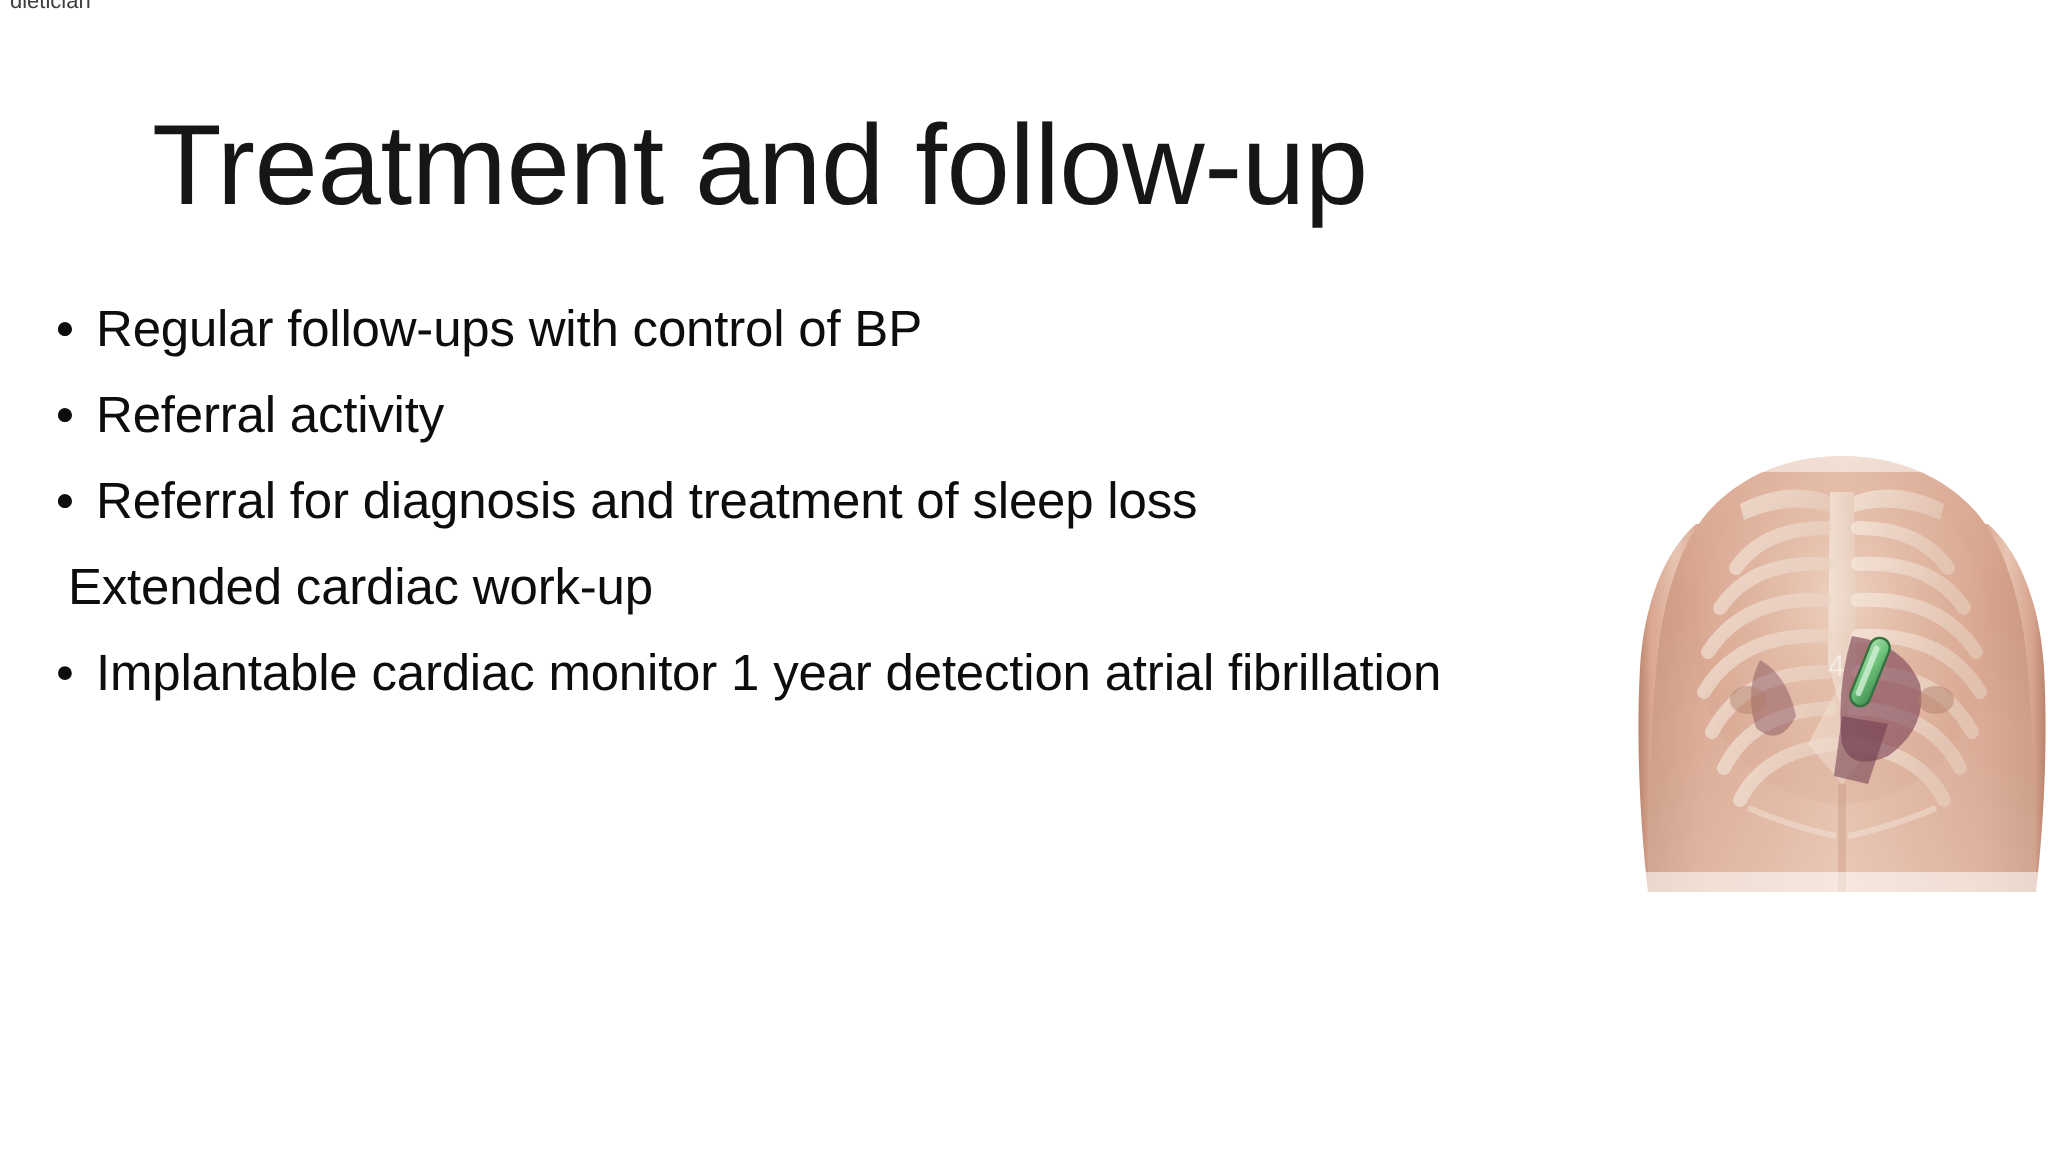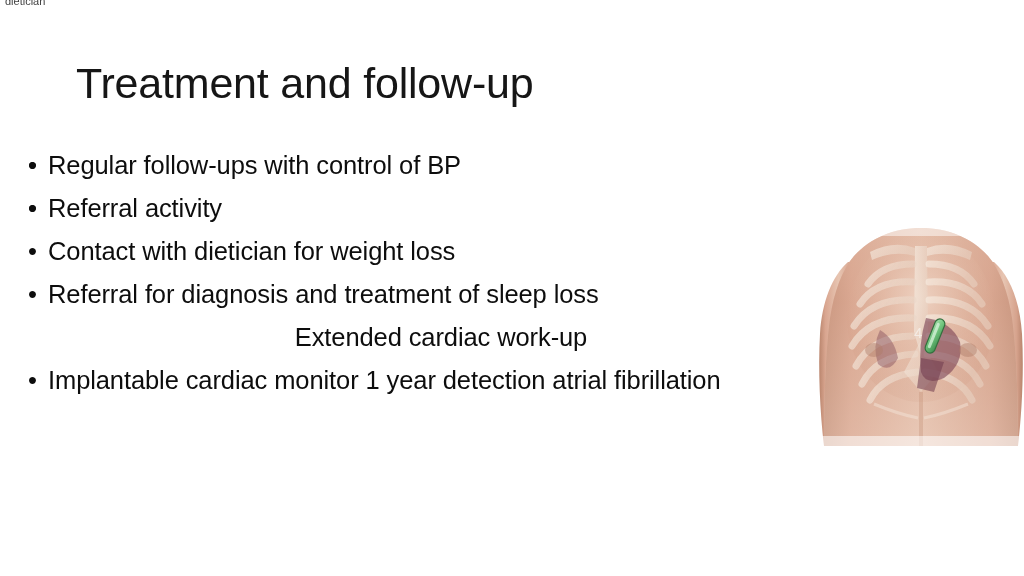--- a/index.html
+++ b/index.html
@@ -26,21 +26,21 @@
     color:#3f3f3f;
     line-height:14px;
     white-space:nowrap;
   }
 
   
   #slide-title {
     position:absolute;
     left:76px;
     top:57px;
-    font-size:43px;
+    font-size:57px;
     font-weight:400;
     letter-spacing:-0.2px;
     color:#161616;
     line-height:52px;
     white-space:nowrap;
   }
 
   
   #bullet-list {
     position:absolute;
@@ -66,21 +66,20 @@
     top:0;
     width:20px;
     text-align:left;
     font-size:25.5px;
     line-height:43px;
   }
 
   
   #bullet-list li.no-bullet {
     padding-left:6px;
-    text-align:center;
   }
 
   
   #anatomy-figure {
     position:absolute;
     left:818px;
     top:222px;
     width:206px;
     height:230px;
     overflow:hidden;
@@ -105,21 +104,20 @@
   </li>
   <li>
     <span class="bullet-dot">•</span>
   </li>
   <li>
     <span class="bullet-dot">•</span>
     <span>Referral activity</span>
   </li>
   <li>
     <span class="bullet-dot">•</span>
-    <span>Contact with dietician for weight loss</span>
   </li>
   <li>
     <span class="bullet-dot">•</span>
     <span>Referral for diagnosis and treatment of sleep loss</span>
   </li>
   <li class="no-bullet">
     <span>Extended cardiac work-up</span>
   </li>
   <li>
     <span class="bullet-dot">•</span>

